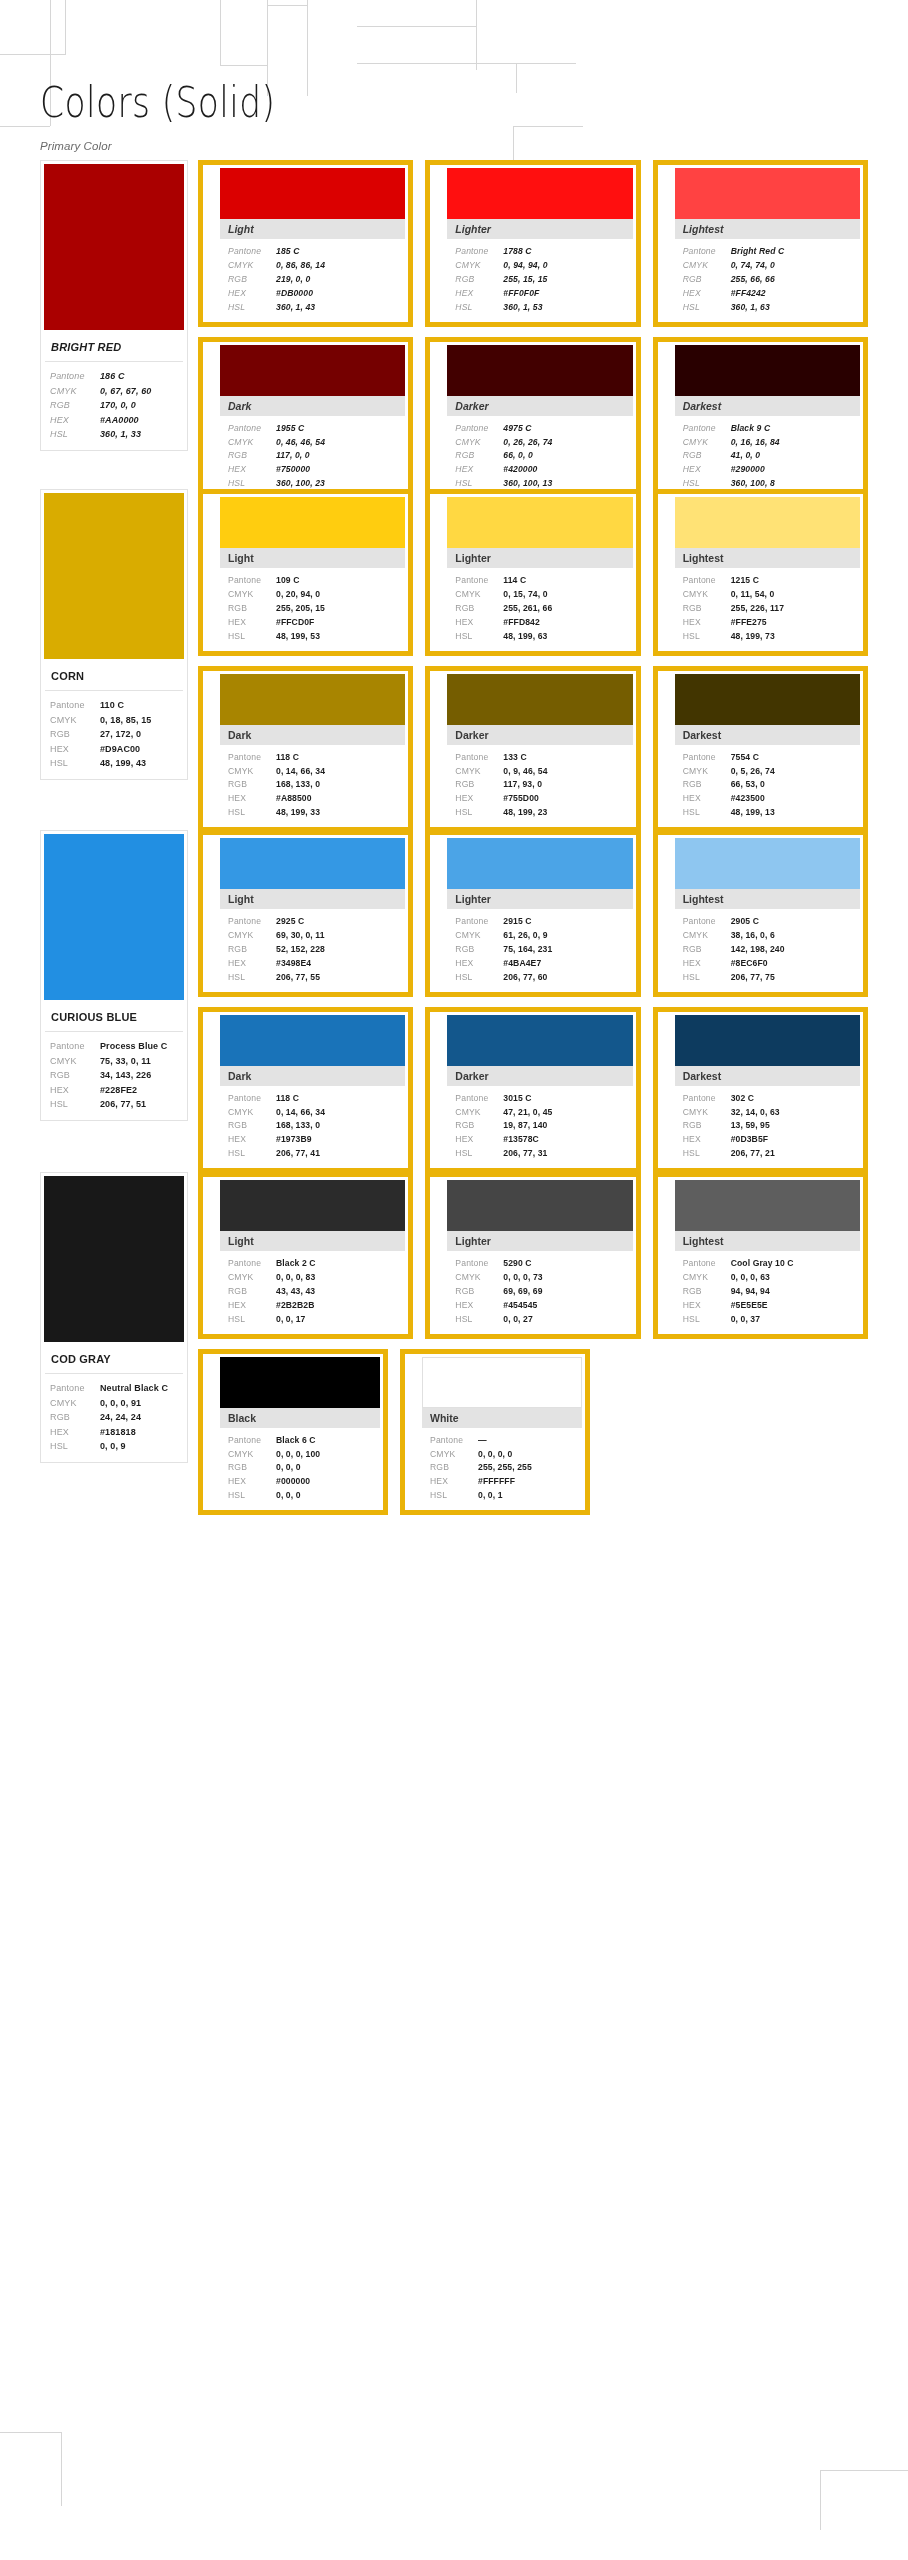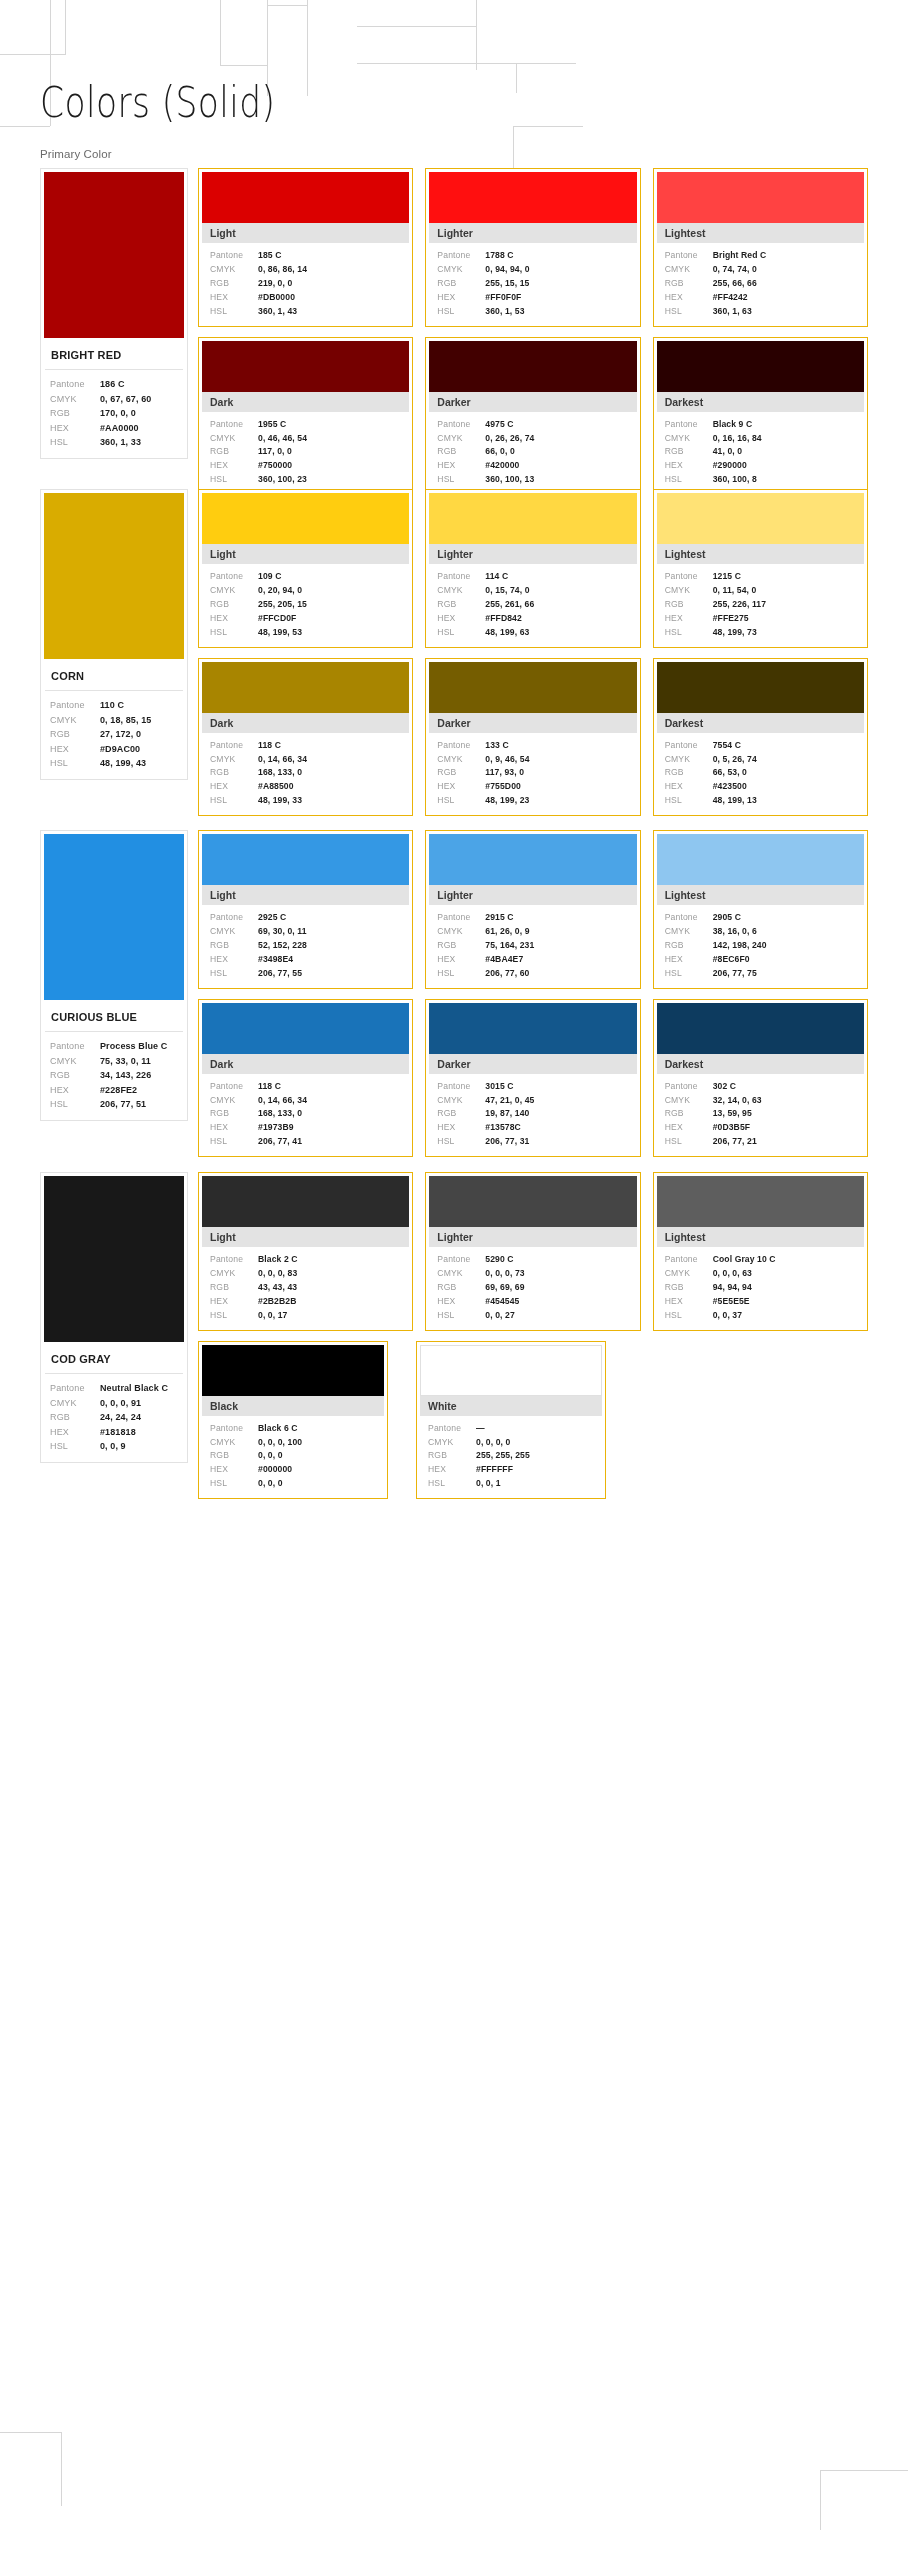--- a/index.html
+++ b/index.html
@@ -58,22 +58,22 @@
 
   
   .variants {
     flex: 1;
     display: grid;
     grid-template-columns: repeat(3, 1fr);
     gap: 10px 12px;
   }
   .variant-card {
     background: #fff;
-    border: 1px solid #eab308;
-    padding: 3px 3px 7px 3px;
+    border: 5px solid #eab308;
+    padding: 3px 3px 7px 17px;
   }
   .variant-swatch { width: 100%; height: 51px; }
   .variant-label {
     background: #e3e3e3;
     color: #3a3a3a;
     font-size: 10.5px;
     font-weight: bold;
     padding: 4px 8px 4px 8px;
     margin-bottom: 6px;
   }
@@ -90,21 +90,21 @@
   }
   .spec-val {
     font-size: 8.6px;
     color: #1d1d1d;
     font-weight: bold;
     letter-spacing: 0.1px;
   }
   .base-card .spec-key { width: 50px; flex: 0 0 50px; font-size: 9px; }
   .base-card .spec-val { font-size: 9px; }
 
-  .neutral-bottom { display: flex; gap: 28px; margin-top: 10px; }
+  .neutral-bottom { display: flex; gap: 12px; margin-top: 10px; }
   .neutral-bottom .variant-card { width: 190px; }
 </style>
 </head>
 <body>
 
 <div>
   <div class="mark" style="left:-40px;  top:-1px;  width:106px; height:56px;  border-width:0 1px 1px 0;"></div>
   <div class="mark" style="left:220px;  top:-40px; width:48px;  height:106px; border-width:0 1px 1px 1px;"></div>
   <div class="mark" style="left:268px;  top:-40px; width:40px;  height:46px;  border-width:0 1px 1px 0;"></div>
   <div class="mark" style="left:267px;  top:6px;   width:1px;   height:90px;  border-width:0 1px 0 0;"></div>
@@ -115,21 +115,21 @@
   <div class="mark" style="left:516px;  top:63px;  width:60px;  height:30px;  border-width:1px 0 0 1px;"></div>
   <div class="mark" style="left:-10px;  top:126px; width:60px;  height:1px;   border-width:0 0 1px 0;"></div>
   <div class="mark" style="left:50px;   top:-6px;  width:1px;   height:132px; border-width:0 1px 0 0;"></div>
   <div class="mark" style="left:513px;  top:126px; width:70px;  height:60px;  border-width:1px 0 0 1px;"></div>
   <div class="mark" style="left:-10px;  top:2432px;width:72px;  height:74px;  border-width:1px 1px 0 0;"></div>
   <div class="mark" style="left:820px;  top:2470px;width:100px; height:60px;  border-width:1px 0 0 1px;"></div>
 </div>
 
 <div class="page-title">Colors (Solid)</div>
 
-<div class="section" style="top:148px;">
+<div class="section" style="top:140px;font-style:italic;">
   <div class="section-label">Primary Color</div>
   <div class="section-body">
     <div class="base-card">
       <div class="base-swatch" style="background: rgb(170, 0, 0);"></div>
       <div class="base-name">BRIGHT RED</div>
       <div class="base-specs">
         <div class="spec-row">
             <span class="spec-key">Pantone</span>
             <span class="spec-val">186 C</span>
           </div>

